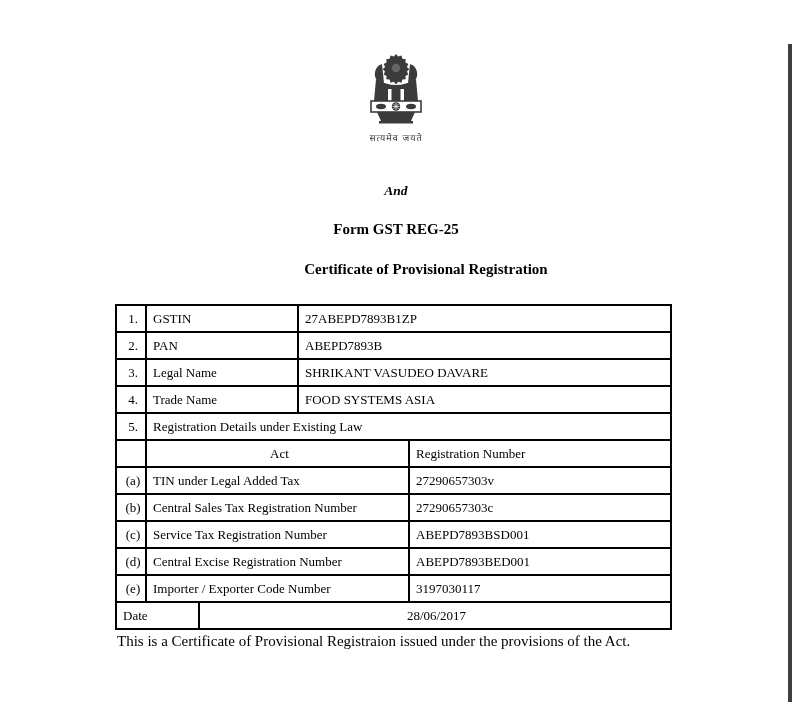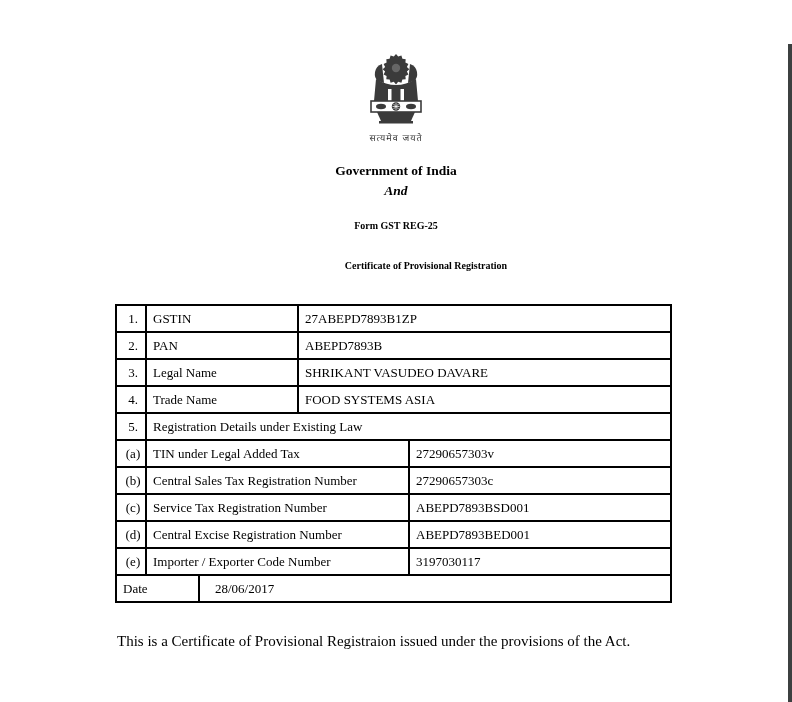--- a/index.html
+++ b/index.html
@@ -3,21 +3,21 @@
 <meta charset="utf-8">
 <style>
   html,body { margin:0; padding:0; background:#ffffff; }
   .page {
     position:relative; width:792px; height:702px; background:#ffffff;
     font-family:"Liberation Serif", serif; color:#000; overflow:hidden;margin-top:36px;
   }
   
   .hline { position:absolute; left:0; width:100%; text-align:center; font-weight:bold; line-height:1.2; }
   .h-sm  { font-size:13.5px; }
-  .h-lg  { font-size:10px; }
+  .h-lg  { font-size:15px; }
   
   .emblem-wrap { position:absolute; top:16px; left:0; width:100%; text-align:center; }
   .emblem-caption {
     font-family:"DejaVu Sans", sans-serif; font-size:9px; color:#2e2e2e;
     letter-spacing:1px; margin-top:1px;
   }
   
   .tblwrap { position:absolute; left:115px; top:268px; }
   table.cert { border-collapse:collapse; table-layout:fixed; width:557px; }
   table.cert td {
@@ -57,21 +57,20 @@
         <line x1="24.5" y1="54.5" x2="31.5" y2="54.5"></line>
         <line x1="25.5" y1="52" x2="30.5" y2="57"></line>
         <line x1="30.5" y1="52" x2="25.5" y2="57"></line>
       </g>
       <path d="M9,60 L47,60 L43,69 L13,69 Z" fill="#3b3b3b"></path>
       <rect x="11" y="69" width="34" height="2.5" fill="#3b3b3b"></rect>
     </svg>
     <div class="emblem-caption">सत्यमेव जयते</div>
   </div>
 
-  <div class="hline h-sm" style="top:127px;">Government of India</div>
   <div class="hline h-sm" style="top:147px;font-style:italic;">And</div>
   <div class="hline h-lg" style="top:184px;">Form GST REG-25</div>
   <div class="hline h-lg" style="top:224px;padding-left:30px;">Certificate of Provisional Registration</div>
 
   <div class="tblwrap">
     <table class="cert">
       <colgroup>
         <col style="width:30px">
           <col style="width:53px">
           <col style="width:99px">
@@ -97,20 +96,25 @@
         <tr>
           <td class="num">4.</td>
           <td colspan="2">Trade Name</td>
           <td colspan="2">FOOD SYSTEMS ASIA</td>
         </tr>
         <tr>
           <td class="num">5.</td>
           <td colspan="4">Registration Details under Existing Law</td>
         </tr>
         <tr>
+          <td class="num"></td>
+          <td colspan="3" class="ctr">Act</td>
+          <td class="reghead">Registration Number</td>
+        </tr>
+        <tr>
           <td class="num">(a)</td>
           <td colspan="3">TIN under Legal Added Tax</td>
           <td>27290657303v</td>
         </tr>
         <tr>
           <td class="num">(b)</td>
           <td colspan="3">Central Sales Tax Registration Number</td>
           <td>27290657303c</td>
         </tr>
         <tr>
@@ -123,21 +127,21 @@
           <td colspan="3">Central Excise Registration Number</td>
           <td>ABEPD7893BED001</td>
         </tr>
         <tr>
           <td class="num">(e)</td>
           <td colspan="3">Importer / Exporter Code Number</td>
           <td>3197030117</td>
         </tr>
         <tr>
           <td colspan="2" style="">Date</td>
-          <td colspan="3" style="padding-left:15px;">28/06/2017</td>
+          <td colspan="3" style="padding-left:5px;text-align:center;">28/06/2017</td>
         </tr>
       </tbody>
     </table>
   </div>
 
   <div class="footer-note">This is a Certificate of Provisional Registraion issued under the provisions of the Act.</div>
 
   <div class="edge-right" style="background: rgb(60, 64, 64);"></div>
   <div class="edge-bottom" style="background: rgb(60, 64, 64);"></div>
 

